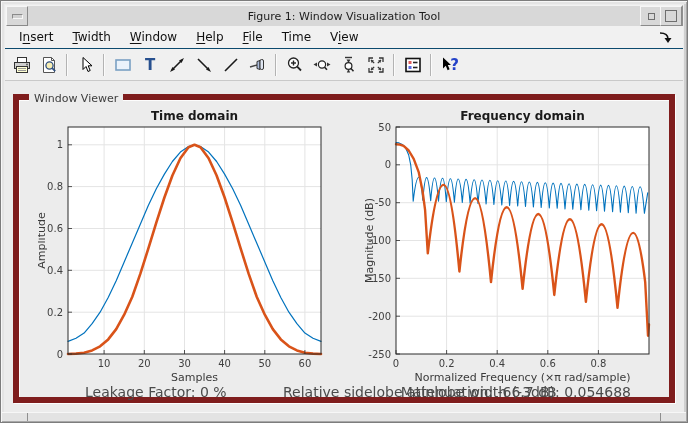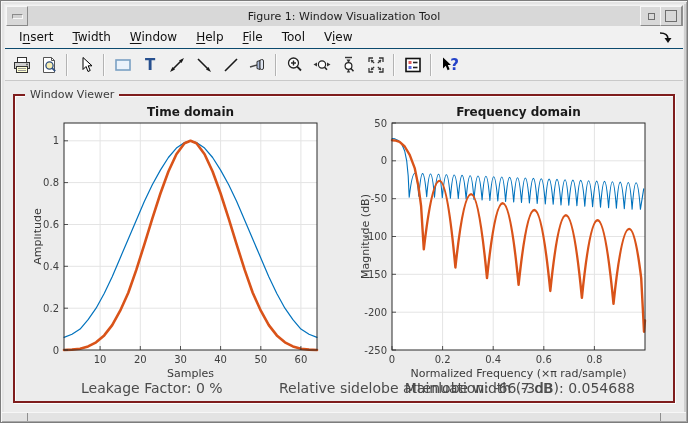--- a/index.html
+++ b/index.html
@@ -25,21 +25,21 @@
   .menu-item .u{text-decoration:underline;text-underline-offset:2px;}
   .dock-arrow{position:absolute;right:8px;top:3px;width:18px;height:16px;cursor:pointer;}
   
   .toolbar{position:absolute;left:4px;top:48px;right:4px;height:31px;background:#f0f0f0;
     border-bottom:1px solid #c9c9c9;display:flex;align-items:center;padding-left:3px;}
   .tool-btn{width:25px;height:25px;display:flex;align-items:center;justify-content:center;cursor:pointer;border:1px solid transparent;}
   .tool-sep{width:1px;height:22px;background:#b3b3b3;border-right:1px solid #fbfbfb;margin:0 4px;}
   
   .canvas{position:absolute;left:4px;top:80px;right:4px;bottom:9px;background:#ececec;}
   .groupbox{position:absolute;left:8px;top:13px;right:8px;bottom:10px;
-    border:2px solid #7f1d1d;box-shadow:inset 1px 1px 0 #fdfdfd, 1px 1px 0 #fdfdfd;padding-left:44px;}
+    border:6px solid #7f1d1d;box-shadow:inset 1px 1px 0 #fdfdfd, 1px 1px 0 #fdfdfd;padding-left:44px;}
   .gb-label{position:absolute;top:-8px;left:10px;background:#ececec;padding:0 5px;font-size:11px;color:#3d3d3d;}
   .plot-svg{position:absolute;top:6px;}
   #chart0{left:19px;}
   #chart1{left:345px;}
   svg text{font-family:"DejaVu Sans","Liberation Sans",sans-serif;}
   .status{position:absolute;top:284px;font-size:14px;color:#4b4b4b;white-space:nowrap;}
   .status.s1{left:66px;}
   .status.s2{left:264px;}
   .status.s3{right:38px;}
   
@@ -65,21 +65,21 @@
       <div class="glyph-sq-b"></div>
     </div>
   </div>
 
   <div class="menubar">
     <div class="menu-item"><span>I</span><span class="u">n</span><span>sert</span></div>
     <div class="menu-item"><span></span><span class="u">T</span><span>width</span></div>
     <div class="menu-item"><span></span><span class="u">W</span><span>indow</span></div>
     <div class="menu-item"><span></span><span class="u">H</span><span>elp</span></div>
     <div class="menu-item"><span></span><span class="u">F</span><span>ile</span></div>
-    <div class="menu-item"><span>Tool</span><span class="u"></span><span></span></div>
+    <div class="menu-item"><span>Time</span><span class="u"></span><span></span></div>
     <div class="menu-item"><span>V</span><span class="u">i</span><span>ew</span></div>
     <div class="dock-arrow">
       <svg width="18" height="16" viewBox="0 0 18 16">
           <path d="M3,4 Q11,4 11,10" fill="none" stroke="#111" stroke-width="1.6"></path>
           <path d="M7.5,9 L14.5,9 L11,14 Z" fill="#111"></path>
         </svg>
     </div>
   </div>
 
   <div class="toolbar">

